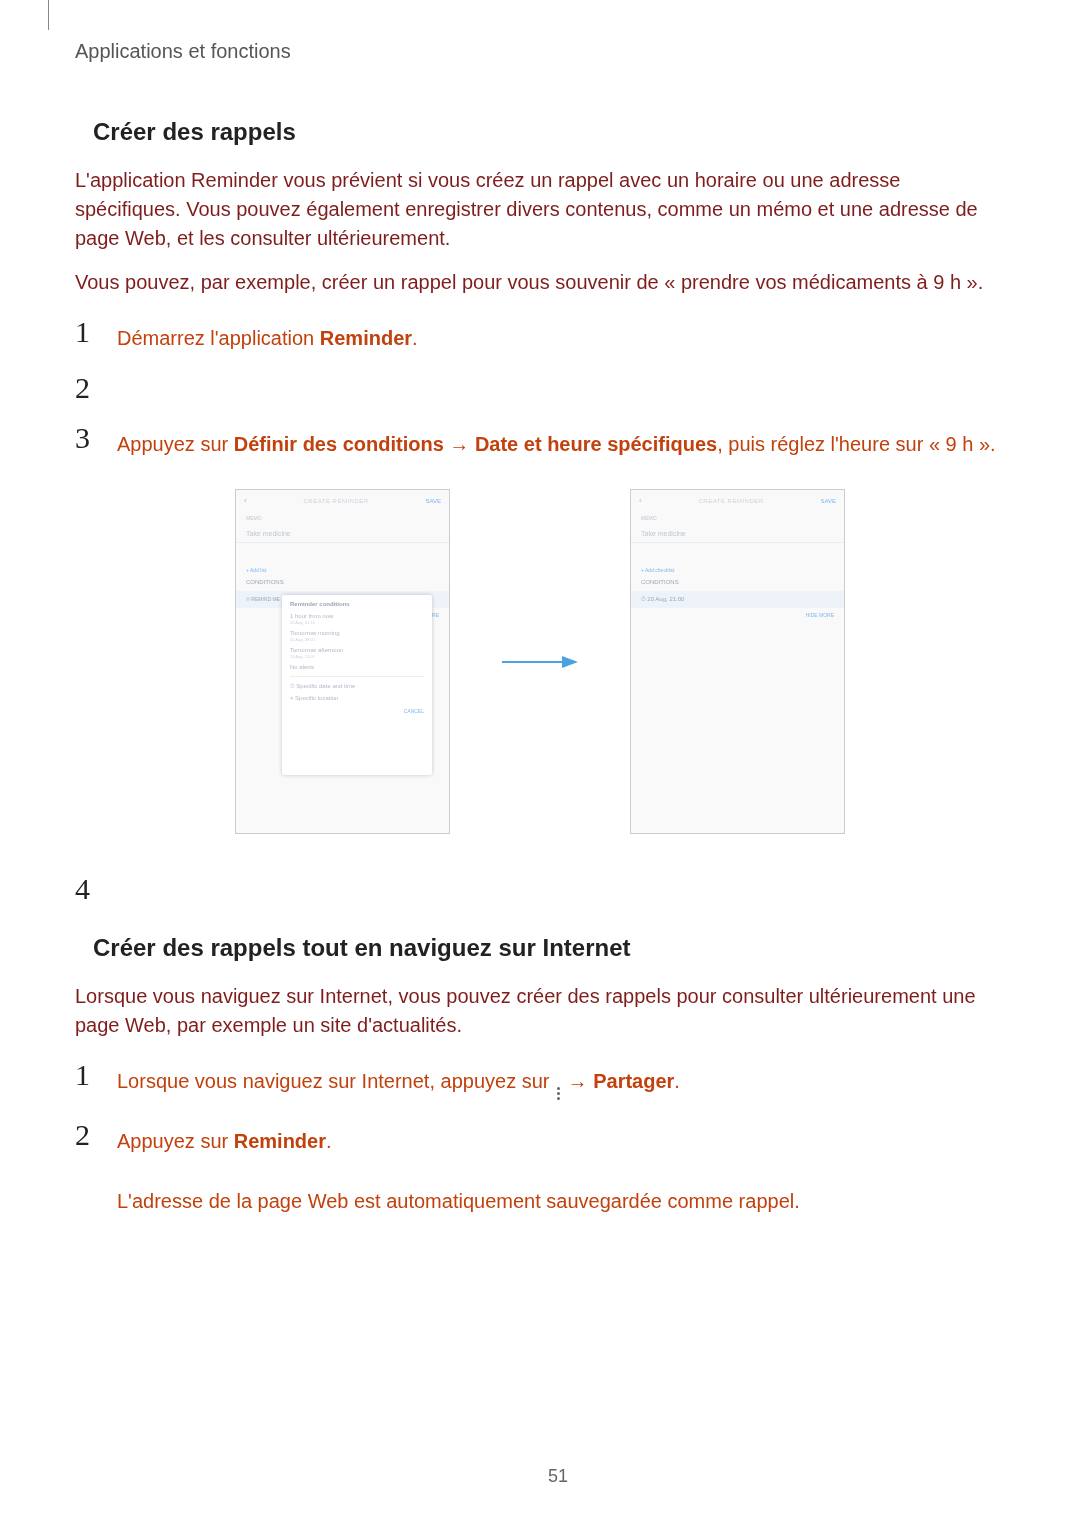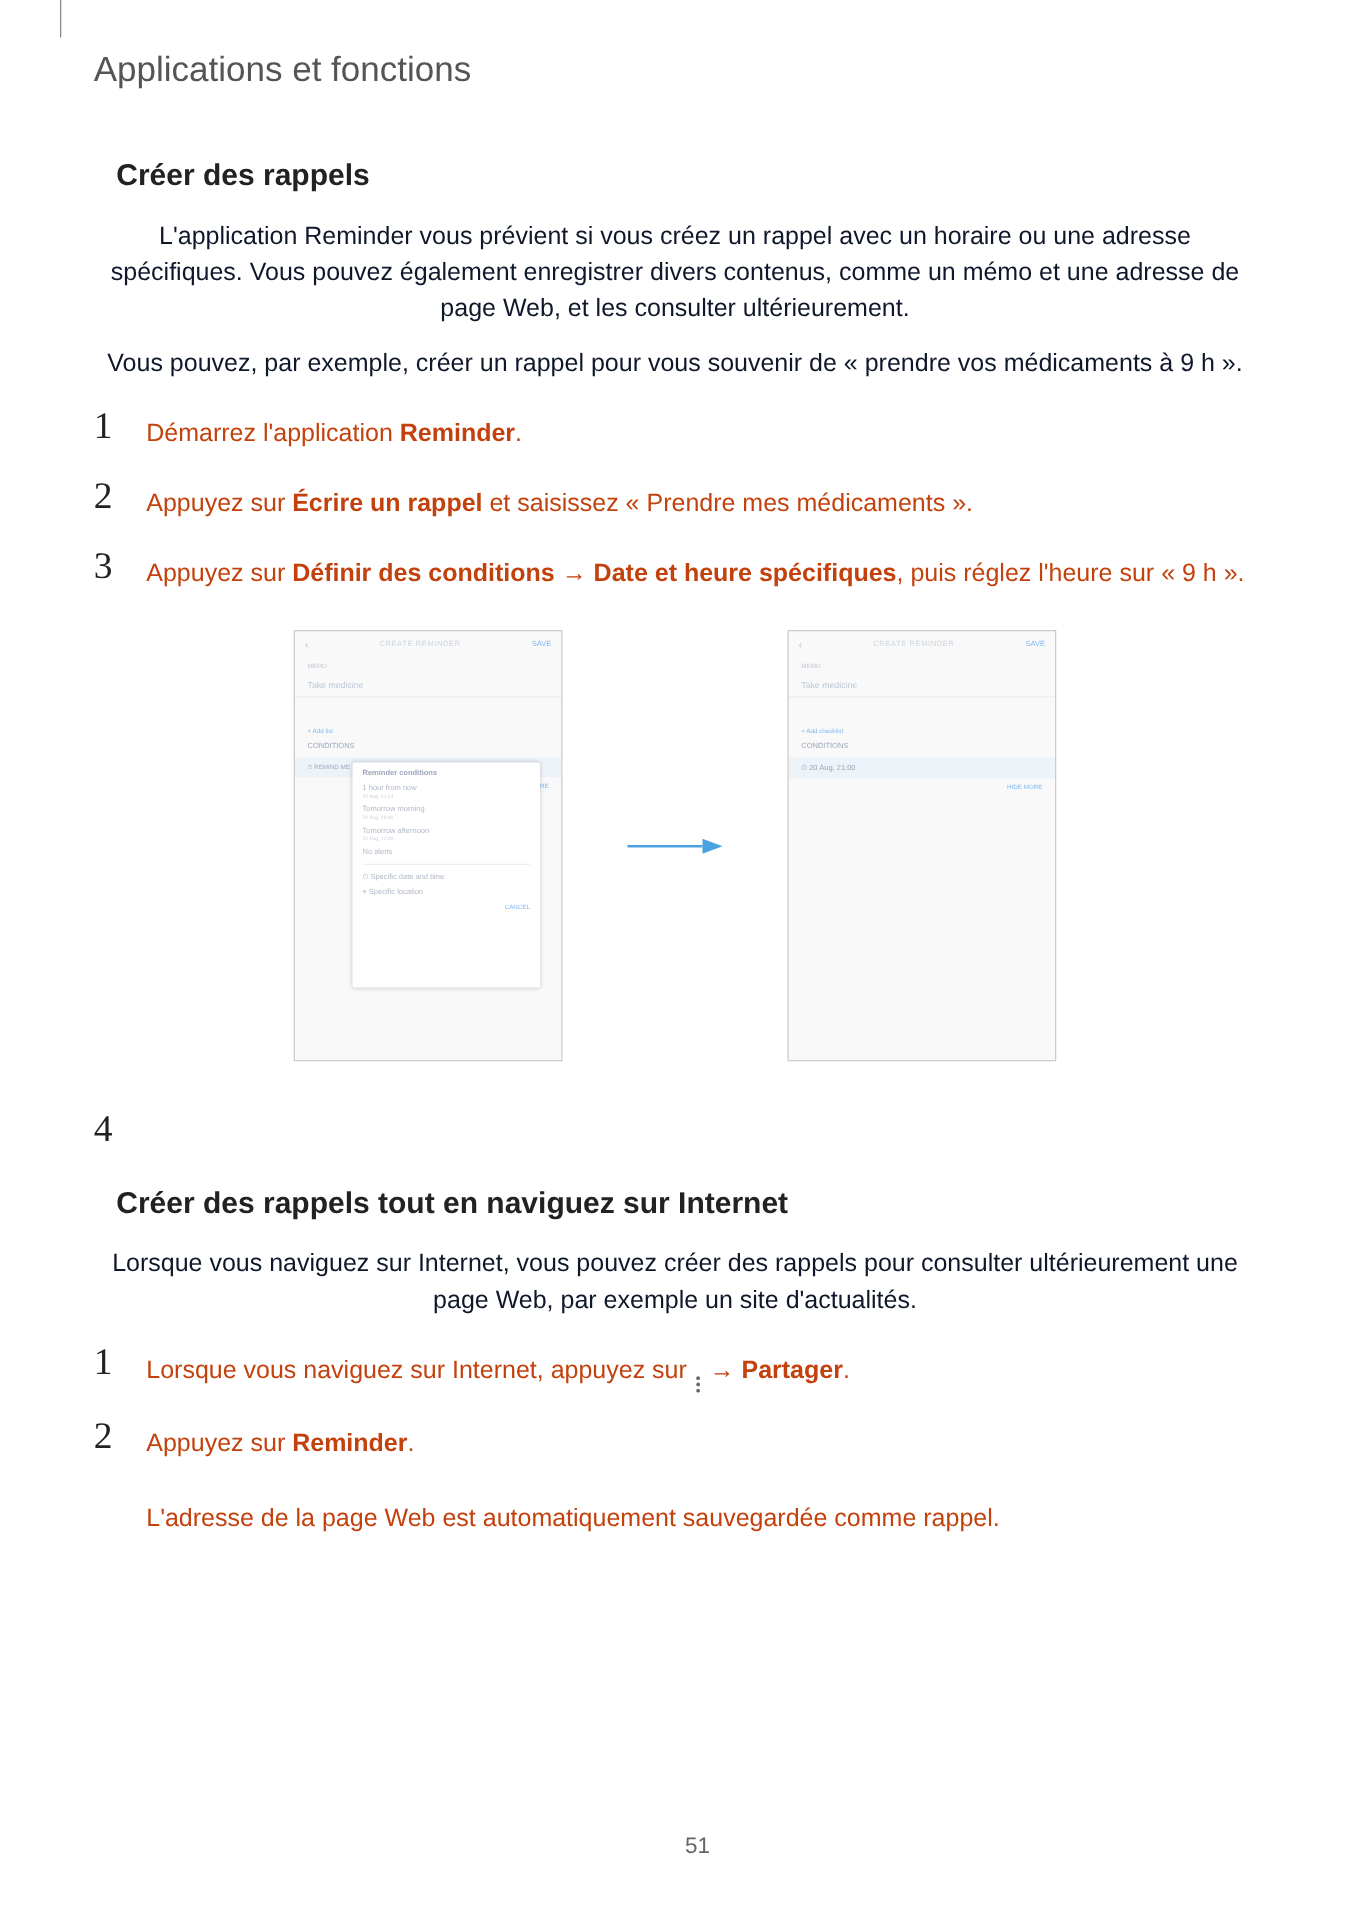--- a/index.html
+++ b/index.html
@@ -14,39 +14,38 @@
   }
   .left-rule {
     position: absolute;
     left: 48px;
     top: 0;
     height: 30px;
     width: 1px;
     background: #888;
   }
   .breadcrumb {
-    font-size: 28px;
+    font-size: 20px;
     color: #555;
     margin-bottom: 55px;
     font-weight: 300;
   }
   h2 {
     font-size: 24px;
     font-weight: 700;
     color: #222;
     margin-bottom: 20px;
     margin-left: 18px;
   }
   p.body {
     font-size: 20px;
     line-height: 1.45;
-    color: #0f172a;
+    color: #7f1d1d;
     margin-bottom: 15px;
     font-weight: 300;
-    text-align: center;
   }
   ol.steps {
     list-style: none;
     margin-top: 20px;
   }
   ol.steps > li {
     display: flex;
     align-items: flex-start;
     margin-bottom: 20px;
     gap: 20px;
@@ -194,23 +193,20 @@
 
 <ol class="steps">
   <li>
     <span class="step-num">1</span>
     <span class="step-text">
       <span>Démarrez l'application </span><b>Reminder</b><span>.</span>
     </span>
   </li>
   <li>
     <span class="step-num">2</span>
-    <span class="step-text">
-      <span>Appuyez sur </span><b>Écrire un rappel</b><span> et saisissez « Prendre mes médicaments ».</span>
-    </span>
   </li>
   <li>
     <span class="step-num">3</span>
     <span class="step-text">
       <span>Appuyez sur </span><b>Définir des conditions</b><span> → </span><b>Date et heure spécifiques</b><span>, puis réglez l'heure sur « 9 h ».</span>
     </span>
   </li>
 </ol>
 
 <div class="mockup-row">

